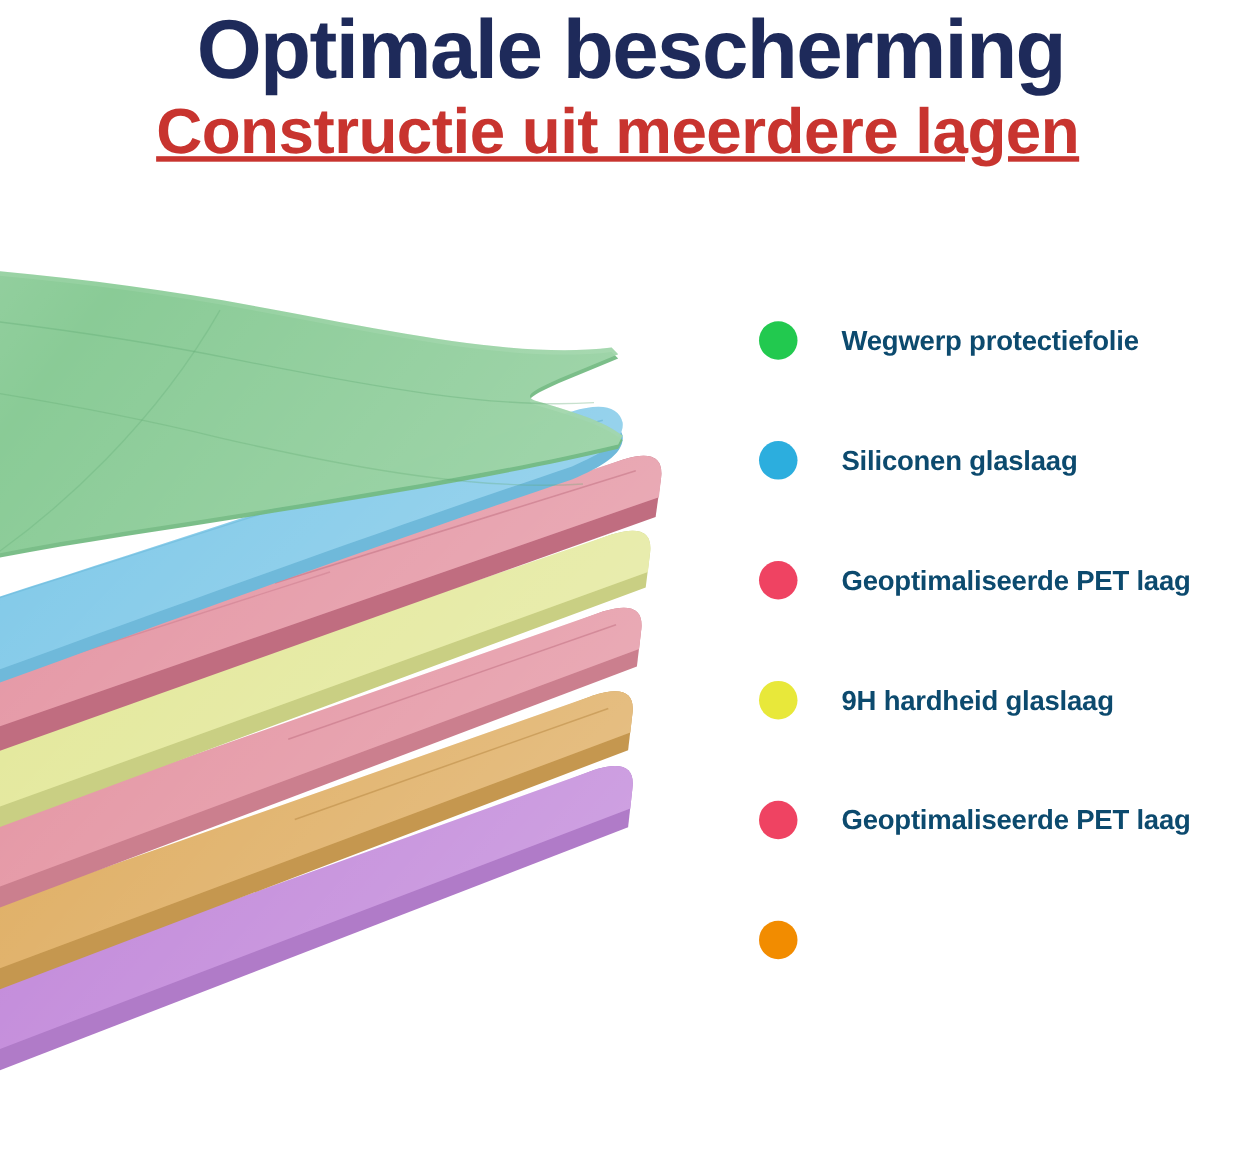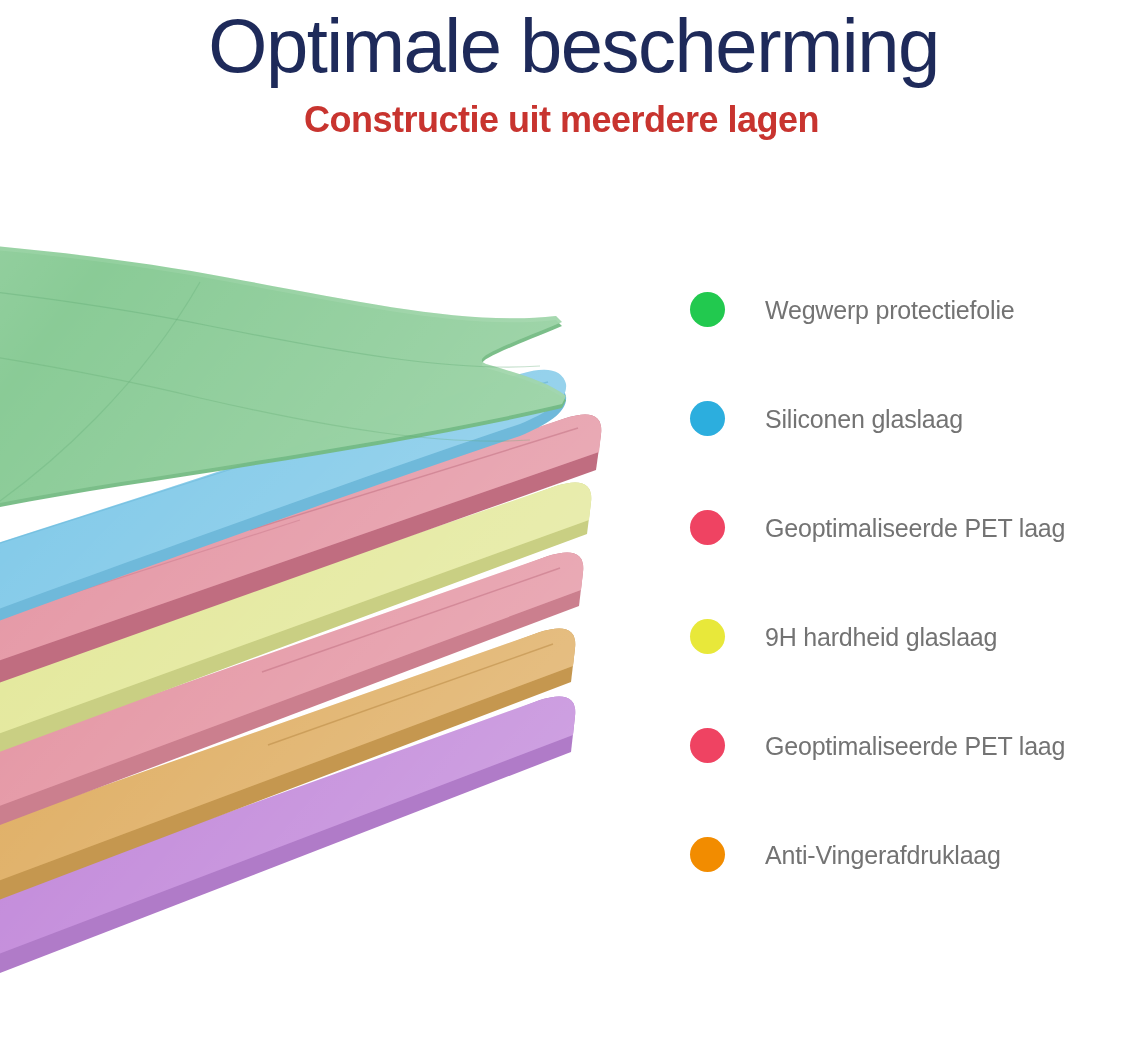--- a/index.html
+++ b/index.html
@@ -22,35 +22,36 @@
     left: 0;
     top: 0;
     width: 1123px;
     text-align: center;
   }
   #title {
     margin: 0;
     padding-top: 2px;
     font-size: 76px;
     line-height: 88px;
-    font-weight: 400;
+    font-weight: 700;
     letter-spacing: -1.5px;
     color: #1e2a5a;
     white-space: nowrap;
     padding-left: 24px;
   }
   #subtitle {
     margin: 0;
     padding-top: 2px;
-    font-size: 36px;
+    font-size: 58px;
     line-height: 56px;
     font-weight: 700;
     letter-spacing: -0.5px;
     color: #c8342f;
     white-space: nowrap;
+    text-decoration: underline;
   }
 
   
   #illustration {
     position: absolute;
     left: 0;
     top: 0;
     width: 640px;
     height: 1054px;
   }
@@ -76,23 +77,23 @@
   .legend-dot {
     flex: 0 0 auto;
     width: 35px;
     height: 35px;
     border-radius: 50%;
   }
   .legend-label {
     margin-left: 40px;
     font-size: 25px;
     line-height: 30px;
-    font-weight: 400;
+    font-weight: 700;
     letter-spacing: -0.2px;
-    color: #737373;
+    color: #0c4a6e;
     white-space: nowrap;
   }
 </style>
 </head>
 <body style="background: rgb(255, 255, 255);">
 
 <div id="header">
   <h1 id="title" style="color: rgb(30, 42, 90);">Optimale bescherming</h1>
   <h2 id="subtitle" style="color: rgb(200, 52, 47);">Constructie uit meerdere lagen</h2>
 </div>
@@ -224,17 +225,16 @@
     <span class="legend-label">9H hardheid glaslaag</span>
   </div>
 
   <div class="legend-row">
     <span class="legend-dot" style="background:#ef4362;"></span>
     <span class="legend-label">Geoptimaliseerde PET laag</span>
   </div>
 
   <div class="legend-row">
     <span class="legend-dot" style="background:#f28c00;"></span>
-    <span class="legend-label">Anti-Vingerafdruklaag</span>
   </div>
 
 
 </div>
 
 </body></html>

